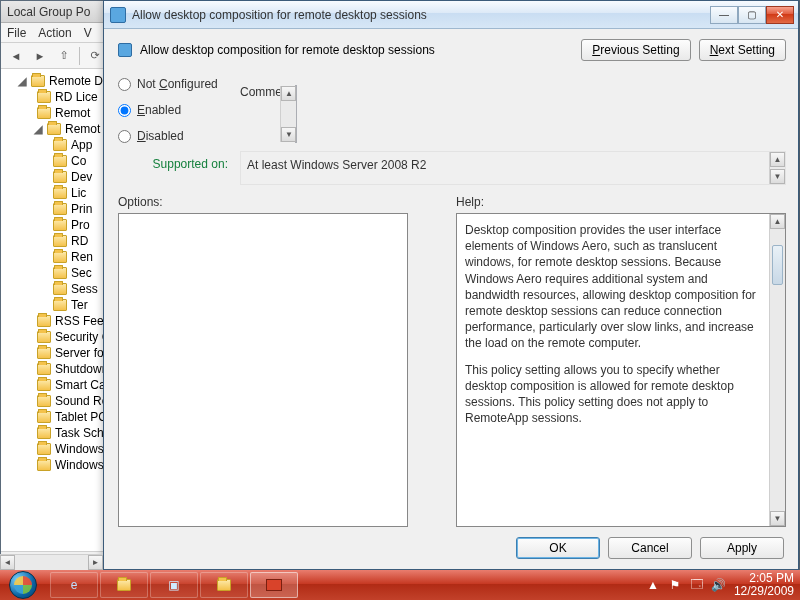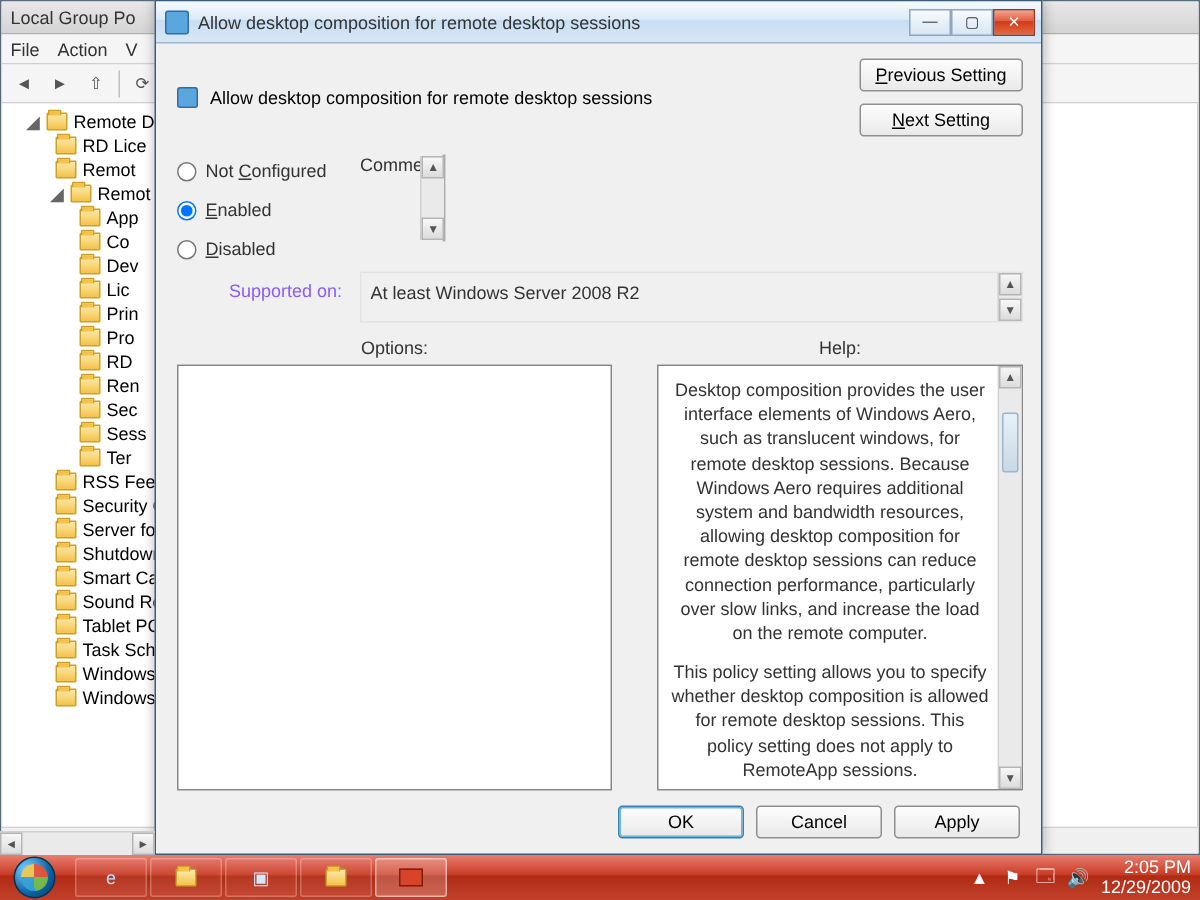--- a/index.html
+++ b/index.html
@@ -15,47 +15,47 @@
 .gpe-body { display: flex; height: calc(100% - 22px - 20px - 26px - 18px); }
 .gpe-tree { width: 100%; overflow: auto; border-right: 1px solid #d0d0d0; background: #fff; padding: 4px 0; }
 .gpe-status { height: 18px; border-top: 1px solid #d0d0d0; background: #f0f0f0; padding: 1px 6px; color: #333; font-size: 11px; }
 .tree ul { list-style: none; padding-left: 16px; }
 .tree li { white-space: nowrap; display: flex; align-items: center; gap: 4px; padding: 1px 0; cursor: default; }
 .tree li.node > span.exp { display:inline-block; width:10px; text-align:center; color:#666; }
 .folder-icon { width: 14px; height: 12px; background: linear-gradient(#fde9a9,#f4c24b); border: 1px solid #c9a227; border-radius: 1px; display:inline-block; position:relative; }
 .folder-icon::before { content:""; position:absolute; top:-3px; left:0; width:7px; height:3px; background:#f4c24b; border:1px solid #c9a227; border-bottom:none; border-radius:1px 1px 0 0; }
 
 
-.dialog { position: absolute; left: 103px; top: 0; width: 592px; height: 570px; background: #f0f0f0; border: 1px solid #3b5b7a; box-shadow: 0 0 8px rgba(0,0,0,0.3); }
+.dialog { position: absolute; left: 103px; top: 0; width: 696px; height: 570px; background: #f0f0f0; border: 1px solid #3b5b7a; box-shadow: 0 0 8px rgba(0,0,0,0.3); }
 .dlg-title { height: 28px; background: linear-gradient(#f7fbff,#dce9f7 45%,#c9ddf2 46%,#d7e7f6); border-bottom: 1px solid #9fb8cf; display:flex; align-items:center; padding:0 4px 0 6px; }
 .dlg-title .t-icon { width:16px; height:16px; margin-right:6px; background:#5aa7e0; border:1px solid #2f6da3; border-radius:2px; }
 .dlg-title .t-text { flex:1; color:#333; }
 .wbtns { display:flex; gap:0; }
 .wbtn { width:28px; height:18px; border:1px solid #8fa8bf; background:linear-gradient(#f8fbfe,#d8e6f2); display:flex; align-items:center; justify-content:center; font-size:10px; color:#333; }
 .wbtn.close { background:linear-gradient(#f7a28e,#e05a3c 45%,#d13a17 46%,#e26a45); color:#fff; border-color:#9e3820; }
 .dlg-body { padding: 10px 12px 10px 14px; height: calc(100% - 28px); display:flex; flex-direction:column; }
 .hdr-row { display:flex; align-items:center; margin-bottom:8px; gap:8px; }
 .hdr-icon { width:14px; height:14px; background:#5aa7e0; border:1px solid #2f6da3; border-radius:2px; }
-.hdr-btns { margin-left:auto; display:flex; gap:8px;flex-direction:column; }
+.hdr-btns { margin-left:auto; display:flex; gap:8px; }
 .dlg-btn { min-width:84px; height:22px; background:linear-gradient(#fdfdfd,#e9e9e9); border:1px solid #8e8f8f; border-radius:3px; padding:0 10px; font-size:12px; color:#000; }
 .dlg-btn.def { box-shadow: inset 0 0 0 1px #6bb3e4; border-color:#3c7fb1; }
-.cfg-row { display:flex; gap:12px; margin-top:4px; }
+.cfg-row { display:flex; gap:12px; margin-top:4px;align-items:flex-end; }
 .radios { width:110px; display:flex; flex-direction:column; gap:12px; padding-top:4px; }
 .radios label { display:flex; align-items:center; gap:6px; color:#333; }
 .radios input { margin:0; }
 .comment-col { flex:1; display:flex; flex-direction:row; }
 .comment-col .lab { margin-bottom:2px; color:#333; }
 .txtbox { background:#fff; border:1px solid #abadb3; height:58px; position:relative; }
 .txtbox .scrl { position:absolute; right:0; top:0; bottom:0; width:16px; background:#eaeaea; border-left:1px solid #cfcfcf; display:flex; flex-direction:column; justify-content:space-between; }
 .scrl-btn { height:15px; background:linear-gradient(#f7f7f7,#dcdcdc); border:1px solid #b5b5b5; font-size:8px; display:flex; align-items:center; justify-content:center; color:#555; }
 .support-row { display:flex; gap:12px; margin-top:8px; align-items:flex-start; }
-.support-row .lab { width:110px; text-align:right; padding-top:6px; color:#8b5cf6; }
+.support-row .lab { width:110px; text-align:right; padding-top:6px; color:#15803d; }
 .support-box { flex:1; background:#f0f0f0; border:1px solid #e3e3e3; height:34px; position:relative; padding:6px 20px 0 6px; color:#333; }
 .support-box .scrl { position:absolute; right:0; top:0; bottom:0; width:16px; background:#eaeaea; border-left:1px solid #cfcfcf; display:flex; flex-direction:column; justify-content:space-between; }
-.panes { display:flex; gap:6px; margin-top:10px; flex:1; min-height:0;text-align:center; }
+.panes { display:flex; gap:24px; margin-top:10px; flex:1; min-height:0; }
 .pane { display:flex; flex-direction:column; min-height:0; }
 .pane.left { width:290px; }
 .pane.right { flex:1;padding-left:24px; }
 .pane .lab { margin-bottom:4px; color:#333; }
 .pane .box { flex:1; background:#fff; border:1px solid #878787; position:relative; overflow:hidden; }
 .help-text { padding:8px 22px 8px 8px; color:#333; line-height:1.35; overflow:auto; height:100%; }
 .help-text p { margin-bottom:10px; }
 .pane.right .box .scrl { position:absolute; right:0; top:0; bottom:0; width:16px; background:#eaeaea; border-left:1px solid #cfcfcf; display:flex; flex-direction:column; }
 .scrl-thumb { flex:0 0 40px; margin:16px 2px 0 2px; background:linear-gradient(#e9f1f7,#c8d8e6); border:1px solid #9bb4c8; border-radius:2px; }
 .dlg-footer { display:flex; justify-content:flex-end; gap:8px; margin-top:10px; padding-right:2px; }

